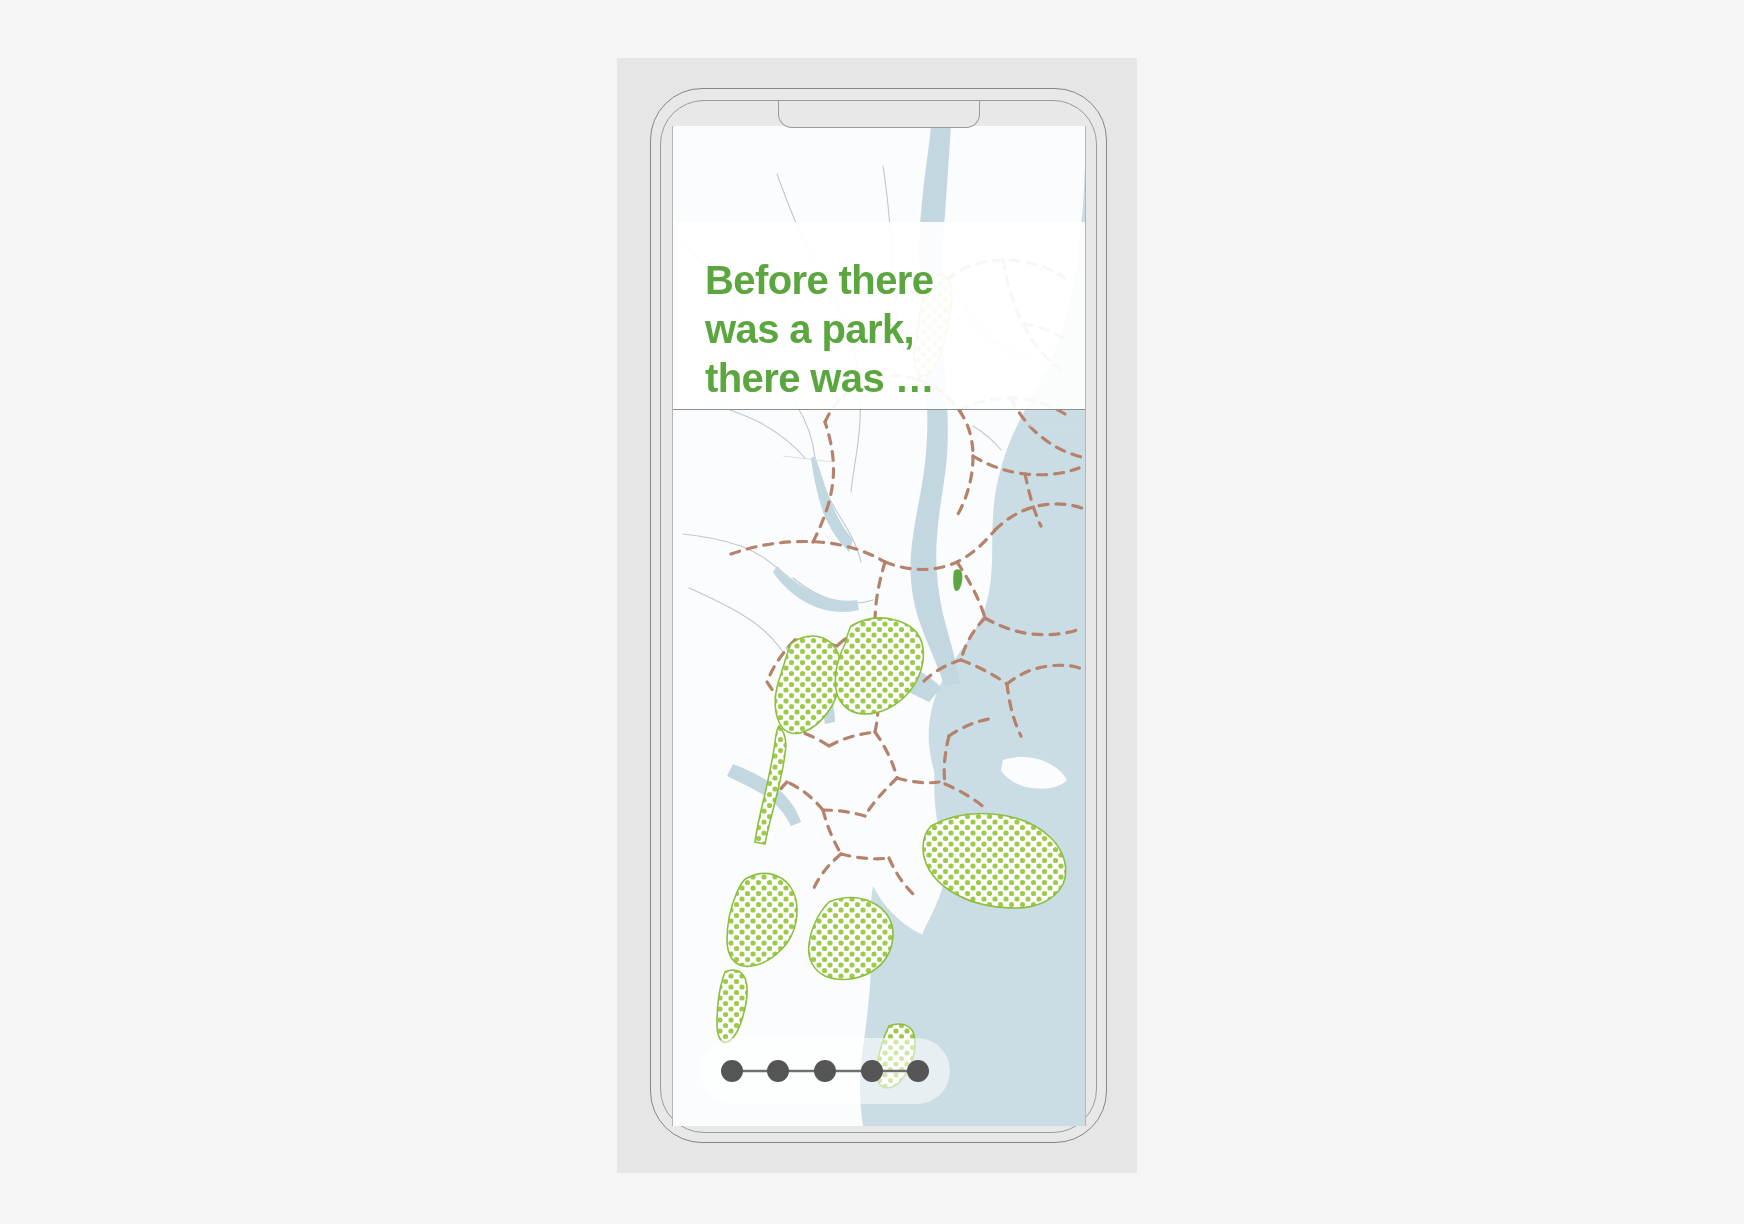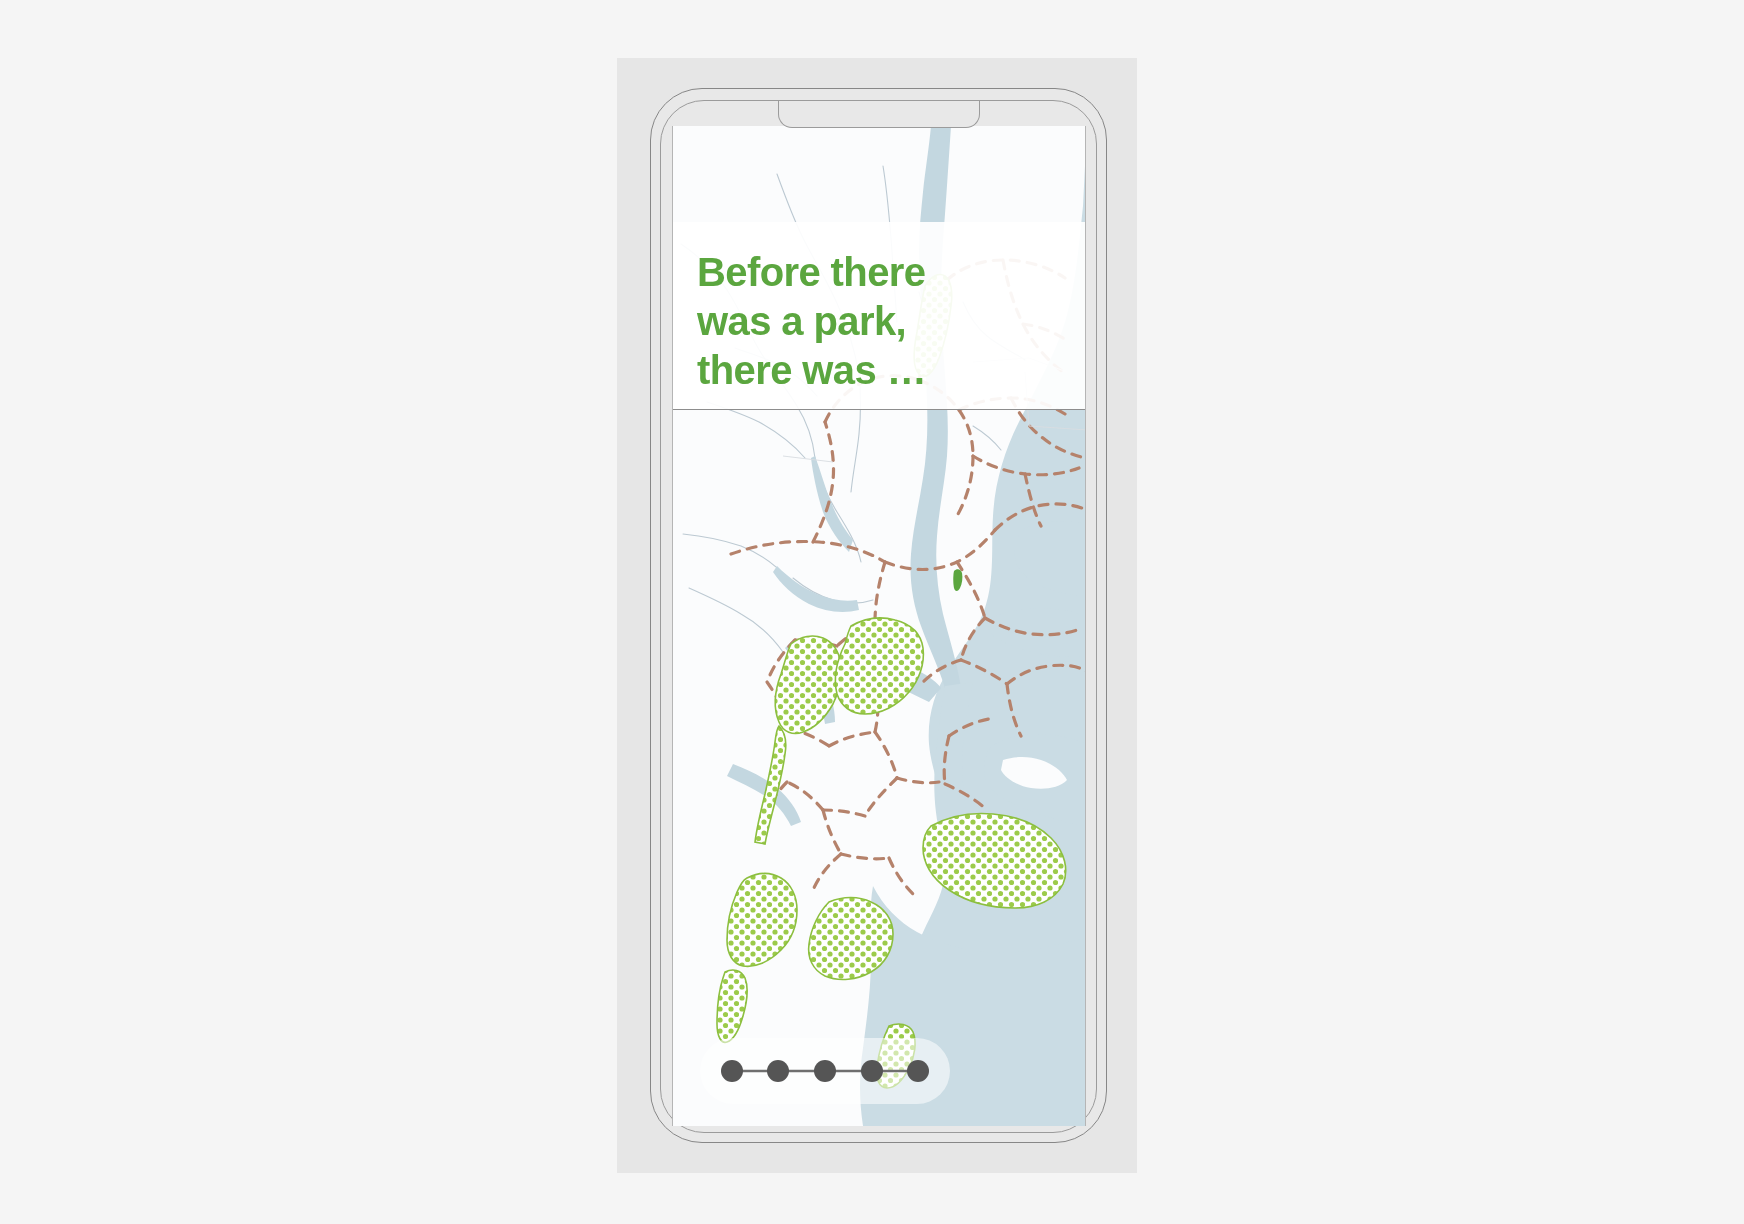--- a/index.html
+++ b/index.html
@@ -103,21 +103,21 @@
   
   #title-card{
     position:absolute;left:0;top:96px;
     width:414px;height:188px;
     background:rgba(255,255,255,0.93);
     border-bottom:1px solid #8d8d8d;
     box-sizing:border-box;
     z-index:3;
   }
   #headline{
-    margin:0;
+    margin:8px;
     padding:26px 0 0 24px;
     font-size:40px;
     font-weight:700;
     line-height:1.22;
     letter-spacing:-0.6px;
     white-space:pre-line;
     color:#5ba63f;
   }
 
   

